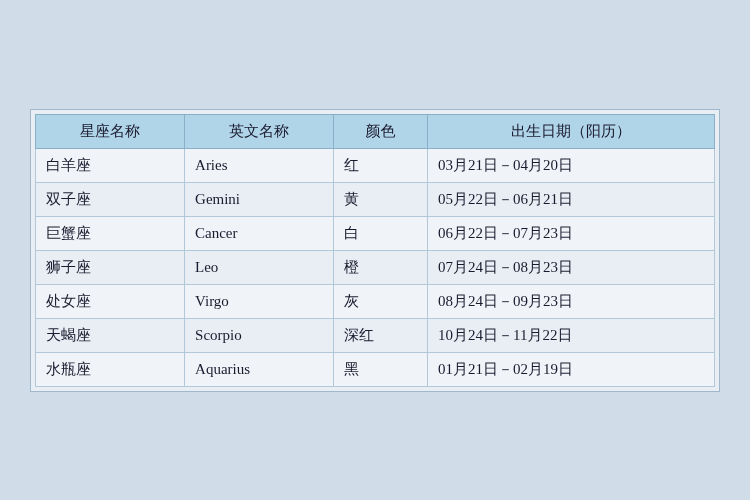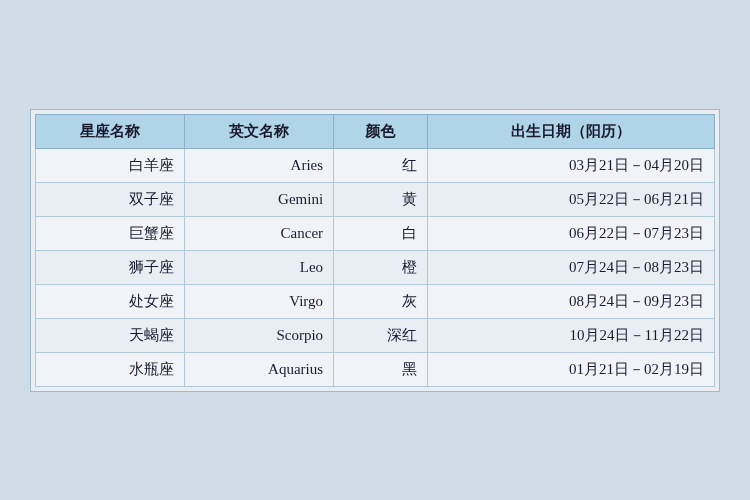--- a/index.html
+++ b/index.html
@@ -20,28 +20,28 @@
     }
     table {
       border-collapse: collapse;
       width: 680px;
     }
     thead tr th {
       background-color: #b0d4e8;
       border: 1px solid #8ab0c8;
       padding: 7px 10px;
       text-align: center;
-      font-weight: bold;
+      font-weight: normal;
       color: #1a1a2e;
       font-size: 15px;
     }
     tbody tr td {
       border: 1px solid #b0c8d8;
       padding: 7px 10px;
-      text-align: right;
+      text-align: left;
       color: #1a1a2e;
       background-color: #f0f4f8;
       font-size: 15px;
     }
     tbody tr:nth-child(even) td {
       background-color: #e8eef4;
     }
   </style>
 </head>
 <body>

